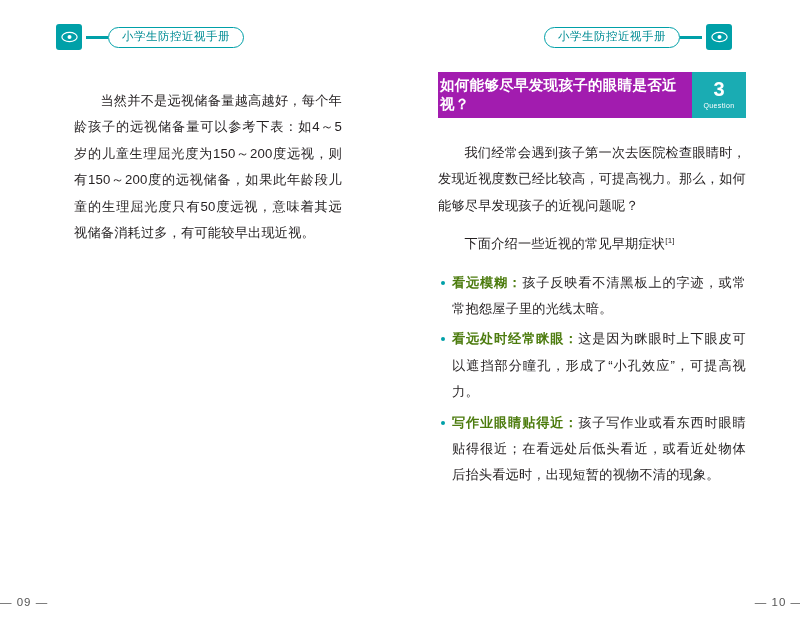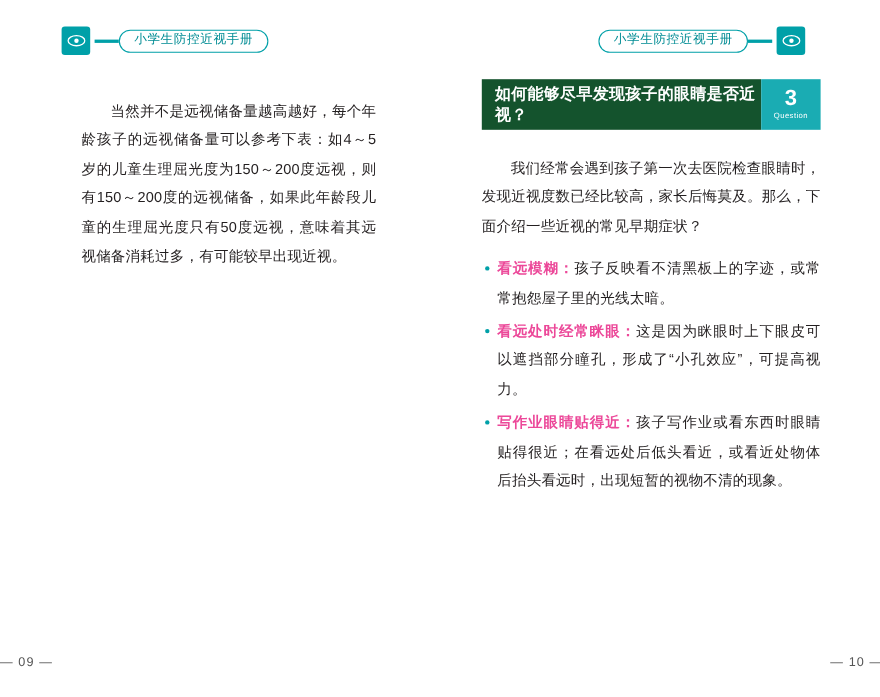--- a/index.html
+++ b/index.html
@@ -99,24 +99,24 @@
   
   .q-banner {
     position: relative;
     height: 46px;
     display: flex;
     align-items: stretch;
     margin-bottom: 22px;
   }
   .q-title-bar {
     flex: 1 1 auto;
-    background: #14532d;
-    display: flex;
-    align-items: center;
-    padding-left: 12px;
+    background: #a21caf;
+    display: flex;
+    align-items: center;
+    padding-left: 2px;
     box-sizing: border-box;
   }
   .q-title-bar span {
     color: #ffffff;
     font-size: 14.5px;
     font-weight: bold;
     letter-spacing: 0.3px;
   }
   .q-num-box {
     flex: 0 0 54px;
@@ -171,21 +171,21 @@
     content: "";
     position: absolute;
     left: 3px;
     top: 11px;
     width: 4px;
     height: 4px;
     border-radius: 50%;
     background: #00a0a8;
   }
   .bullet-term {
-    color: #ec4899;
+    color: #4d7c0f;
     font-weight: bold;
   }
 
   
   .folio {
     position: absolute;
     bottom: 26px;
     font-size: 11.5px;
     color: #555555;
     letter-spacing: 1px;
@@ -233,22 +233,23 @@
     <div class="q-banner">
       <div class="q-title-bar">
         <span>如何能够尽早发现孩子的眼睛是否近视？</span>
       </div>
       <div class="q-num-box">
         <div class="q-num">3</div>
         <div class="q-num-label">Question</div>
       </div>
     </div>
 
-    <p class="r-para">我们经常会遇到孩子第一次去医院检查眼睛时，发现近视度数已经比较高，家长后悔莫及。那么，下面介绍一些近视的常见早期症状？</p>
-
+    <p class="r-para">我们经常会遇到孩子第一次去医院检查眼睛时，发现近视度数已经比较高，可提高视力。那么，如何能够尽早发现孩子的近视问题呢？</p>
+
+    <p class="r-para"><span>下面介绍一些近视的常见早期症状</span><span class="sup">[1]</span></p>
 
     <p class="bullet-item"><span class="bullet-term">看远模糊：</span><span>孩子反映看不清黑板上的字迹，或常常抱怨屋子里的光线太暗。</span></p>
 
     <p class="bullet-item"><span class="bullet-term">看远处时经常眯眼：</span><span>这是因为眯眼时上下眼皮可以遮挡部分瞳孔，形成了“小孔效应”，可提高视力。</span></p>
 
     <p class="bullet-item"><span class="bullet-term">写作业眼睛贴得近：</span><span>孩子写作业或看东西时眼睛贴得很近；在看远处后低头看近，或看近处物体后抬头看远时，出现短暂的视物不清的现象。</span></p>
 
 
   </div>
 

